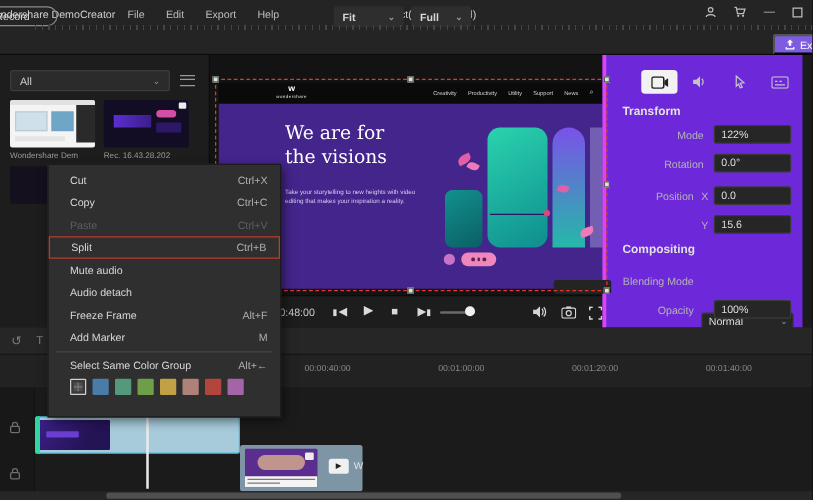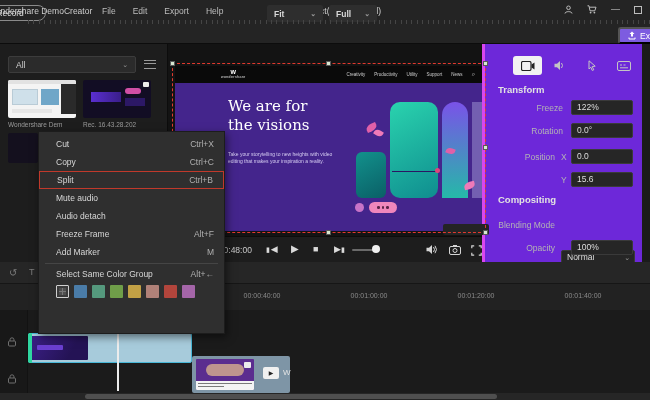--- a/index.html
+++ b/index.html
@@ -302,21 +302,21 @@
       <button class="tab">
         <svg width="14" height="10" viewBox="0 0 14 10">
             <rect x="0.5" y="0.5" width="13" height="9" rx="1.5" fill="none" stroke="#c4c4c4"></rect>
             <path d="M3 6.8 H11 M3 4 H5 M6.5 4 H8.5" stroke="#c4c4c4"></path>
           </svg>
       </button>
     </div>
 
     <div class="sechead" style="top:40px;">Transform</div>
 
-    <div class="plabel" style="left:20px;top:59px;width:58px;">Freeze</div>
+    <div class="plabel" style="left:20px;top:59px;width:58px;">Mode</div>
     <div class="pbox" style="top:56px;">122%</div>
 
     <div class="plabel" style="left:20px;top:82px;width:58px;">Rotation</div>
     <div class="pbox" style="top:79px;">0.0°</div>
 
     <div class="plabel" style="left:12px;top:108px;width:58px;">Position</div>
     <div class="axis" style="left:76px;top:108px;">X</div>
     <div class="pbox" style="top:105px;">0.0</div>
 
     <div class="axis" style="left:76px;top:131px;">Y</div>
@@ -384,20 +384,24 @@
   <div class="abs scrollthumb"></div>
 
   <div class="abs ctxmenu">
     <div class="mi">
         <span>Cut</span>
         <span class="sc">Ctrl+X</span>
       </div>
     <div class="mi">
         <span>Copy</span>
         <span class="sc">Ctrl+C</span>
+      </div>
+    <div class="mi disabled">
+        <span>Paste</span>
+        <span class="sc">Ctrl+V</span>
       </div>
     <div class="mi hl">
         <span>Split</span>
         <span class="sc">Ctrl+B</span>
       </div>
     <div class="mi">
         <span>Mute audio</span>
         <span class="sc"></span>
       </div>
     <div class="mi">

